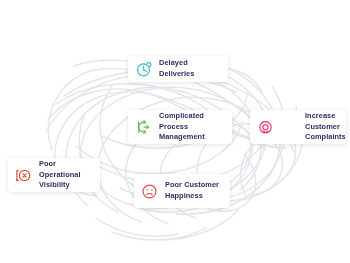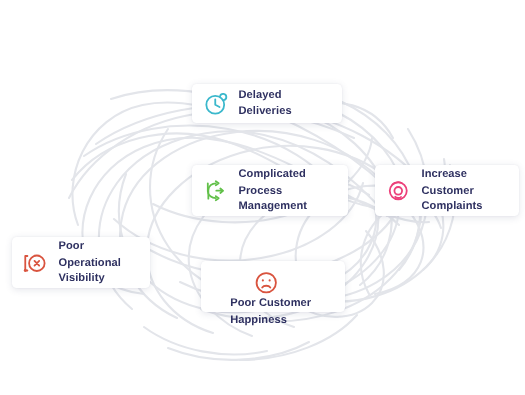--- a/index.html
+++ b/index.html
@@ -44,22 +44,22 @@
     font-weight: bold;
     line-height: 1.42;
     color: #2e3060;
     letter-spacing: 0.05px;
     white-space: pre-line;
   }
   
   #card-delayed   { left: 128px; top: 44px;  width: 100px; height: 26px; margin-top: 12px; }
   #card-visibility{ left: 8px;   top: 110px; width: 92px;  height: 34px; margin-top: 48px; }
   #card-process   { left: 128px; top: 110px; width: 104px; height: 34px; }
-  #card-complaints{ left: 250px; top: 110px; width: 96px;  height: 34px; }
-  #card-happiness { left: 134px; top: 174px; width: 96px;  height: 34px; flex-direction: column; }
+  #card-complaints{ left: 250px; top: 110px; width: 96px;  height: 34px; gap: 24px; }
+  #card-happiness { left: 134px; top: 174px; width: 96px;  height: 34px; }
 </style>
 </head>
 <body>
 
 <div id="stage">
 
   <svg id="tangle" viewBox="0 0 350 263" xmlns="http://www.w3.org/2000/svg">
     <g fill="none" stroke="#e3e5ea" stroke-width="1.4" stroke-linecap="round">
       <path d="M52,150 C40,118 58,78 95,70 C132,62 168,86 196,74 C224,62 250,70 262,92"></path>
       <path d="M74,66 C110,54 150,62 186,78 C222,94 252,116 272,140 C292,164 282,190 250,196"></path>

